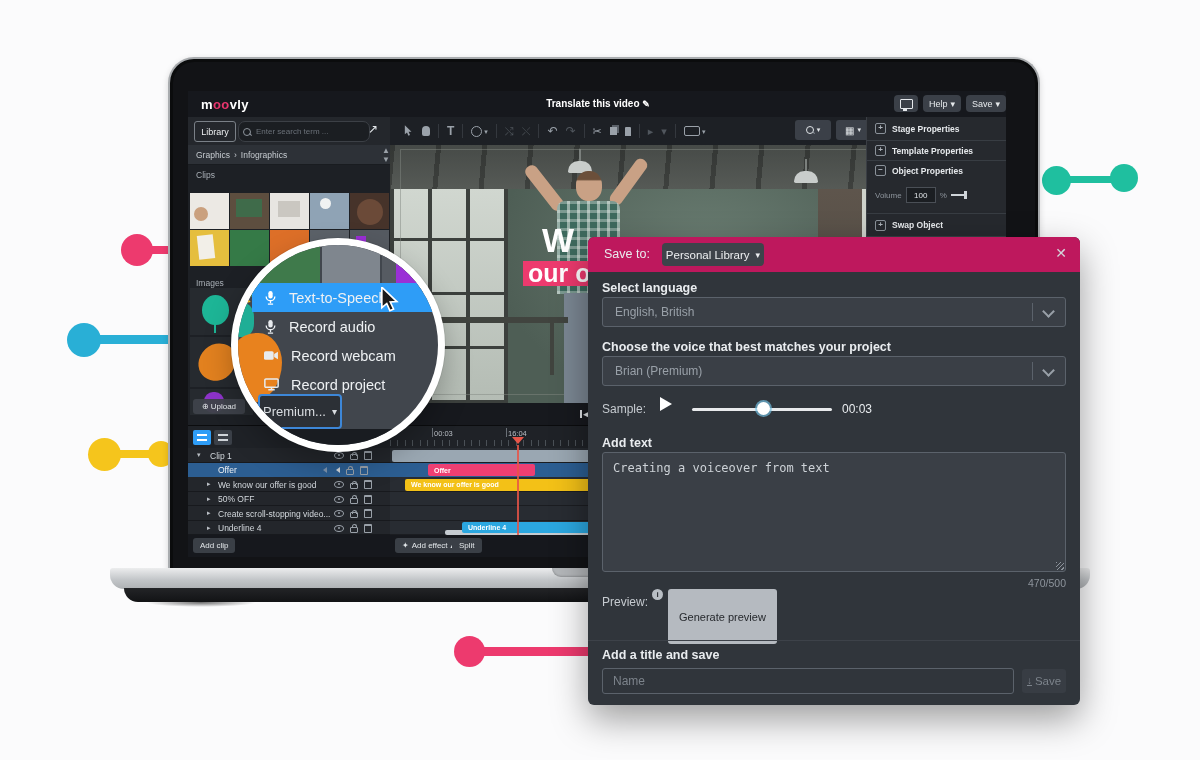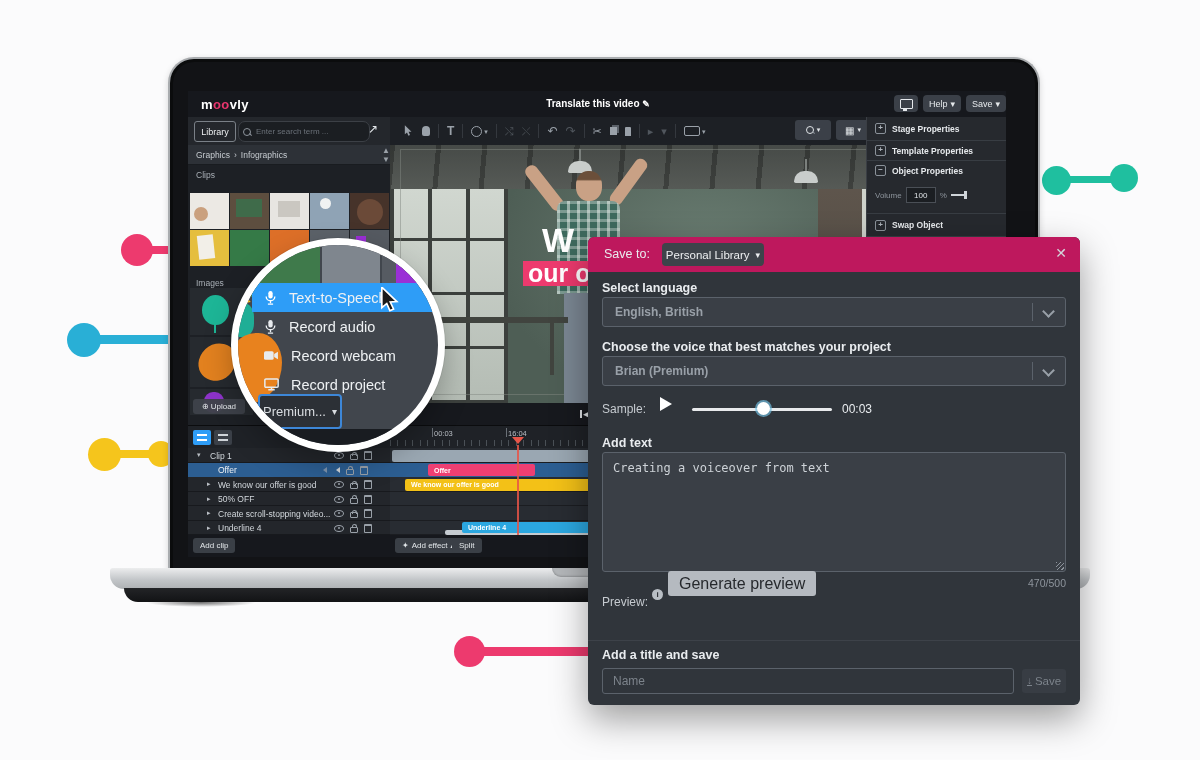--- a/index.html
+++ b/index.html
@@ -121,35 +121,35 @@
   .rec-btn{position:absolute;left:20px;top:149px;width:80px;height:31px;border:2px solid #3d87d8;border-radius:4px;background:#2c3036;color:#d9dde1;font-size:13px;display:flex;align-items:center;justify-content:center;gap:6px;}
   .ydart{position:absolute;left:0px;top:49px;width:0;height:0;border:7px solid transparent;border-left:13px solid #f2b71c;transform:rotate(18deg);}
 
   
   .dialog{position:absolute;left:588px;top:237px;width:492px;height:468px;background:#30353b;border-radius:6px;box-shadow:0 14px 36px rgba(0,0,0,.38);z-index:40;color:#e9ecef;}
   .dlg-head{position:absolute;left:0;top:0;width:492px;height:35px;background:#be185d;border-radius:6px 6px 0 0;}
   .dlg-title{position:absolute;left:16px;top:10px;font-size:12.5px;color:#e9ecef;}
   .plib-btn{position:absolute;left:74px;top:6px;width:102px;height:23px;background:#3e434a;border-radius:4px;font-size:11.5px;color:#eceef0;display:flex;align-items:center;justify-content:center;gap:6px;}
   .dlg-x{position:absolute;right:13px;top:8px;font-size:14px;color:#d3d7db;}
   .dlabel{position:absolute;left:14px;font-size:12.5px;font-weight:bold;color:#e9ecef;}
-  .dselect{position:absolute;left:14px;width:464px;height:30px;background:#3a3f46;border:1px solid #5b626b;border-radius:3px;box-sizing:border-box;display:flex;align-items:center;font-weight:bold;}
+  .dselect{position:absolute;left:14px;width:464px;height:30px;background:#3a3f46;border:1px solid #5b626b;border-radius:3px;box-sizing:border-box;display:flex;align-items:center;}
   .dselect .val{margin-left:12px;font-size:12px;color:#99a0a8;}
   .dselect .vdiv{position:absolute;right:32px;top:5px;width:1px;height:18px;background:#5b626b;}
   .chev{position:absolute;right:12px;top:9px;width:7px;height:7px;border-right:2px solid #99a0a8;border-bottom:2px solid #99a0a8;transform:rotate(45deg);}
   .sample-lab{position:absolute;left:14px;top:165px;font-size:12px;color:#c6cbd0;}
   .playtri{position:absolute;left:72px;top:160px;width:0;height:0;border:7px solid transparent;border-left:12px solid #fff;}
   .strack{position:absolute;left:104px;top:171px;width:140px;height:3px;background:#e8eaec;border-radius:2px;}
   .sthumb{position:absolute;left:169px;top:165px;width:13px;height:13px;border-radius:50%;background:#fff;box-shadow:0 0 0 2px rgba(120,200,235,.65),0 1px 2px rgba(0,0,0,.4);}
   .stime{position:absolute;left:254px;top:165px;font-size:12px;color:#e9ecef;}
   .dtext{position:absolute;left:14px;top:215px;width:464px;height:120px;background:#3a3f46;border:1px solid #5b626b;border-radius:3px;box-sizing:border-box;color:#cdd2d7;font-family:"DejaVu Sans Mono",monospace;font-size:12px;padding:8px 10px;resize:none;outline:none;}
   .grip{position:absolute;left:468px;top:325px;width:8px;height:8px;background:repeating-linear-gradient(135deg,#8d949c 0 1px,rgba(0,0,0,0) 1px 3px);}
   .counter{position:absolute;right:14px;top:340px;font-size:10.5px;color:#8d949c;}
   .prev-lab{position:absolute;left:14px;top:358px;font-size:12px;color:#c6cbd0;}
   .info-ic{position:absolute;left:64px;top:352px;width:11px;height:11px;border-radius:50%;background:#b9bfc5;color:#2b2f34;font-size:8px;font-weight:bold;text-align:center;line-height:11px;}
-  .gen-btn{position:absolute;left:80px;top:334px;height:23px;padding:1px 11px;background:#b5bac0;border-radius:3px;color:#26292d;font-size:16px;display:flex;align-items:center;}
+  .gen-btn{position:absolute;left:80px;top:352px;height:23px;padding:16px 11px;background:#b5bac0;border-radius:3px;color:#26292d;font-size:11px;display:flex;align-items:center;}
   .dlg-div{position:absolute;left:0;top:403px;width:492px;height:1px;background:#3d4249;}
   .name-in{position:absolute;left:14px;top:431px;width:412px;height:26px;background:transparent;border:1px solid #5b626b;border-radius:3px;box-sizing:border-box;color:#c6cbd0;font-size:12px;padding-left:10px;outline:none;font-family:"Liberation Sans",sans-serif;}
   .name-in::placeholder{color:#7c838b;}
   .dsave{position:absolute;left:434px;top:432px;width:44px;height:24px;background:#383d44;border-radius:3px;color:#7c838b;font-size:11.5px;display:flex;align-items:center;justify-content:center;gap:3px;}
   .dl-ic{display:inline-block;border-bottom:1.5px solid #7c838b;line-height:9px;font-size:10px;}
 </style>
 </head>
 <body>
 
 <div class="stage">

